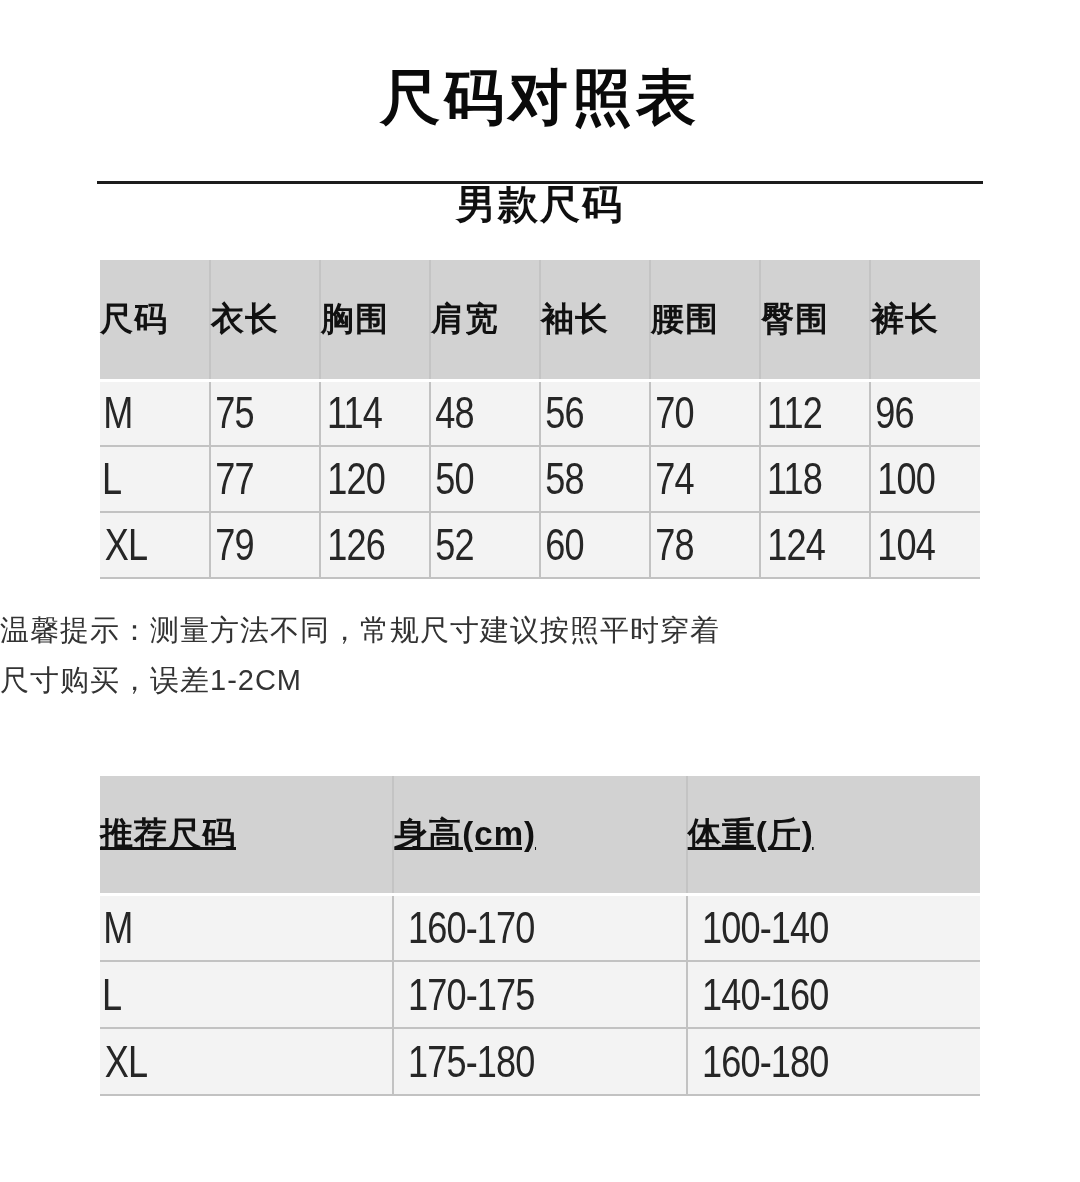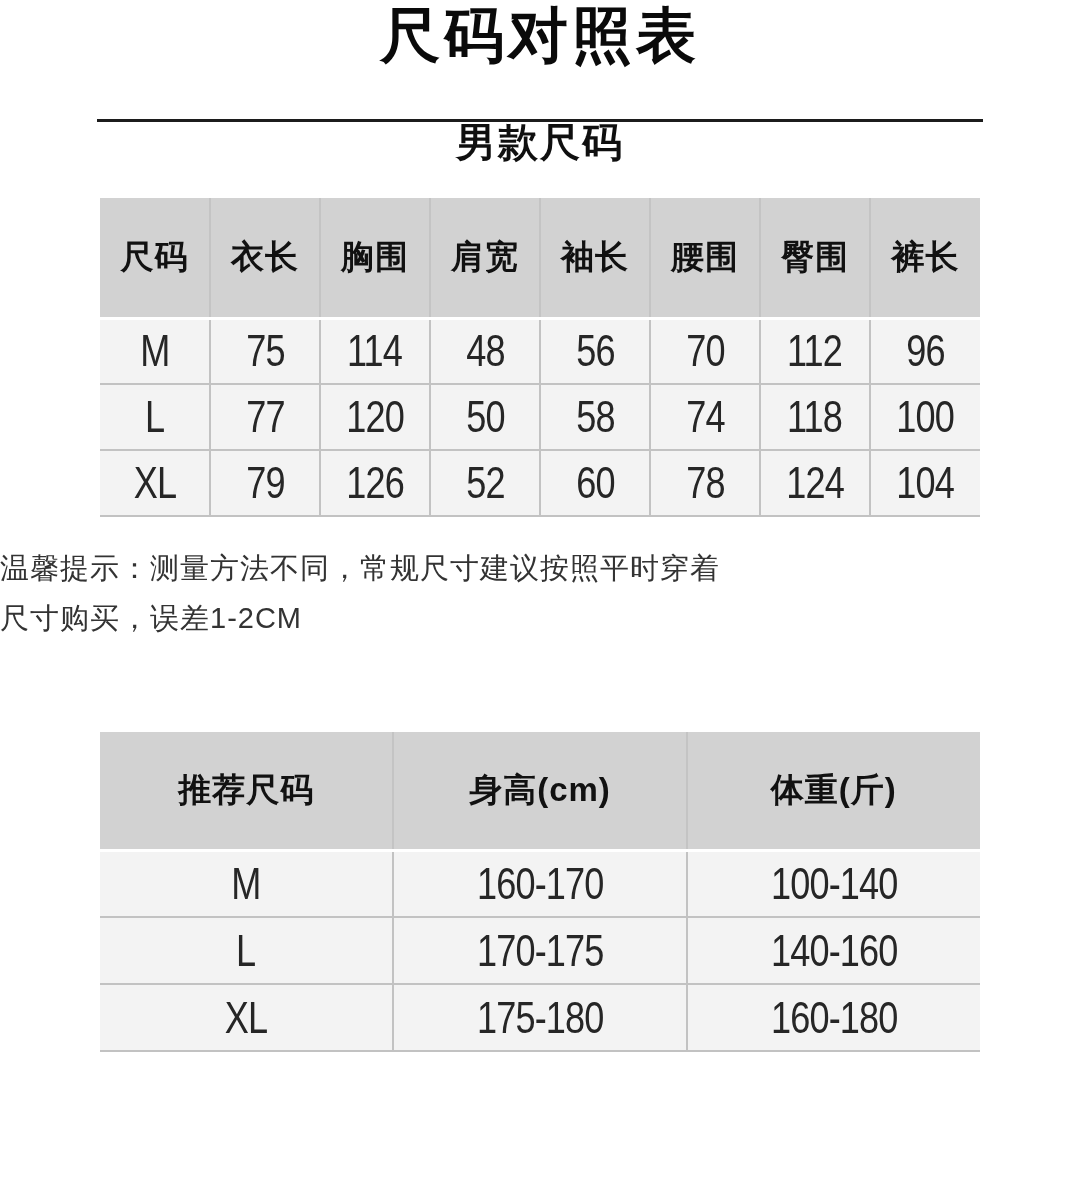--- a/index.html
+++ b/index.html
@@ -6,20 +6,21 @@
   html, body { background: #ffffff; }
   body {
     width: 1080px; height: 1182px;
     font-family: "Liberation Sans", "DejaVu Sans", sans-serif;
     color: #111111;
     overflow: hidden;
   }
   .page { width: 1080px; height: 1182px; position: relative; }
 
   .page-title {
+    padding-top: 62px;
     text-align: center;
     font-size: 60px;
     line-height: 1.2;
     font-weight: 900;
     letter-spacing: 4px;
     color: #0a0a0a;
   }
   .title-divider {
     width: 886px;
     height: 3px;
@@ -34,21 +35,21 @@
     font-weight: 700;
     letter-spacing: 2px;
     color: #0f0f0f;
   }
 
   table.size-table {
     width: 880px;
     margin: 36px auto 0 auto;
     border-collapse: collapse;
     table-layout: fixed;
-    text-align: center;
+    text-align: left;
   }
   table.size-table th {
     background: var(--header-bg, #d2d2d2);
     height: 120px;
     font-size: 33px;
     font-weight: 700;
     letter-spacing: 1px;
     color: #111111;
     border-right: 2px solid var(--header-divider, #c4c4c4);
     border-bottom: 3px solid #ffffff;
@@ -76,21 +77,21 @@
   }
 
   .note {
     margin-top: 26px;
     font-size: 29px;
     line-height: 50px;
     color: #333333;
     letter-spacing: 1px;
   }
 
-  table.recommend-table { margin-top: 89px; }
+  table.recommend-table { margin-top: 71px; text-decoration: underline; }
   table.recommend-table th { height: 118px; }
   table.recommend-table td { height: 67px; }
 </style>
 </head>
 <body>
 
 <div class="page">
 
   <h1 class="page-title">尺码对照表</h1>
 

